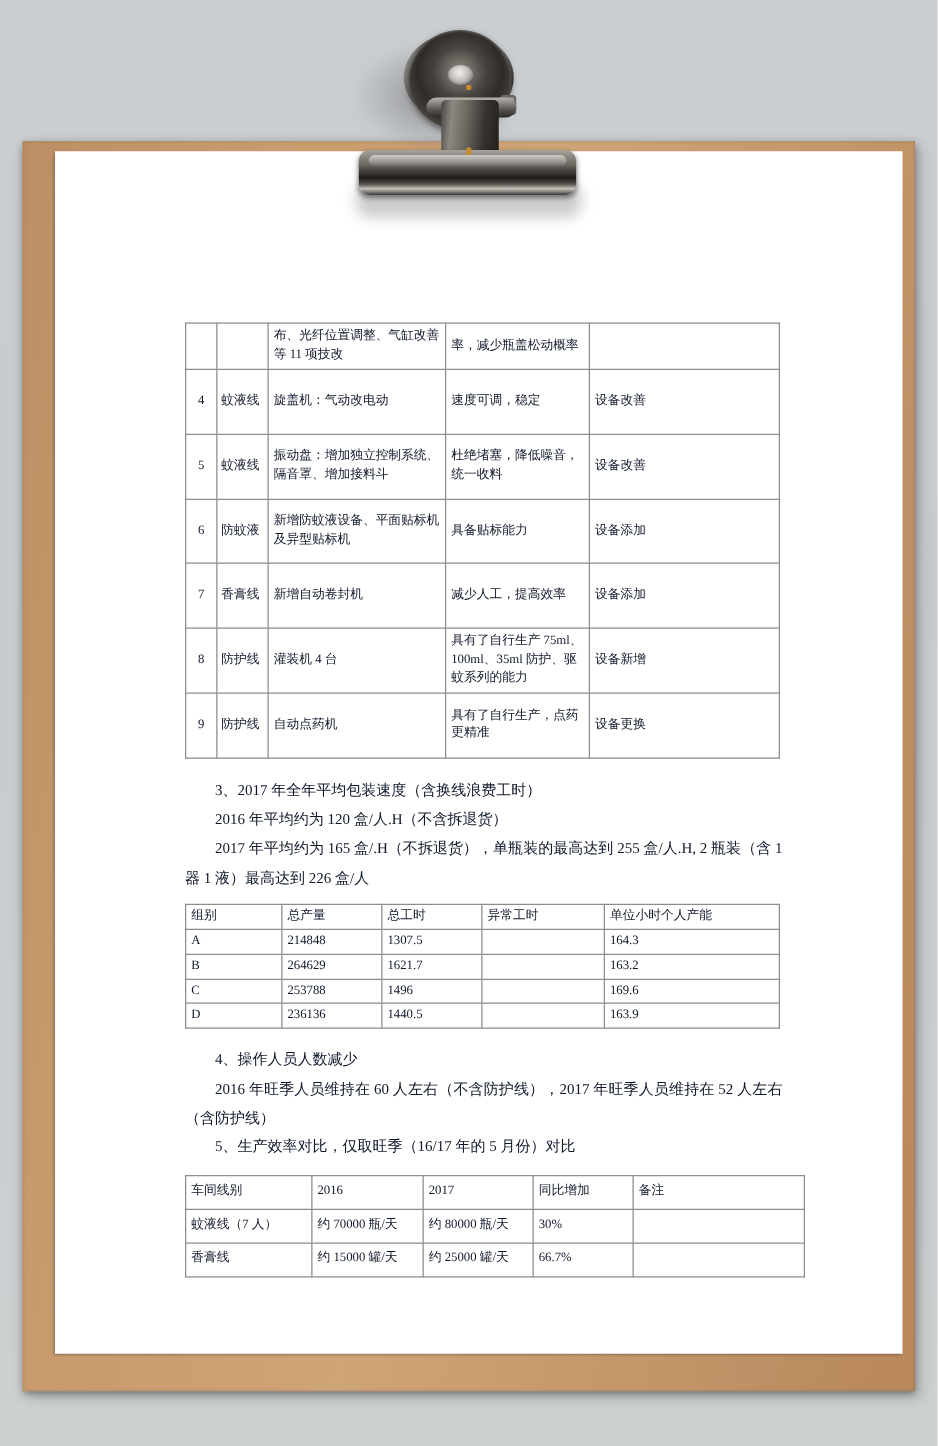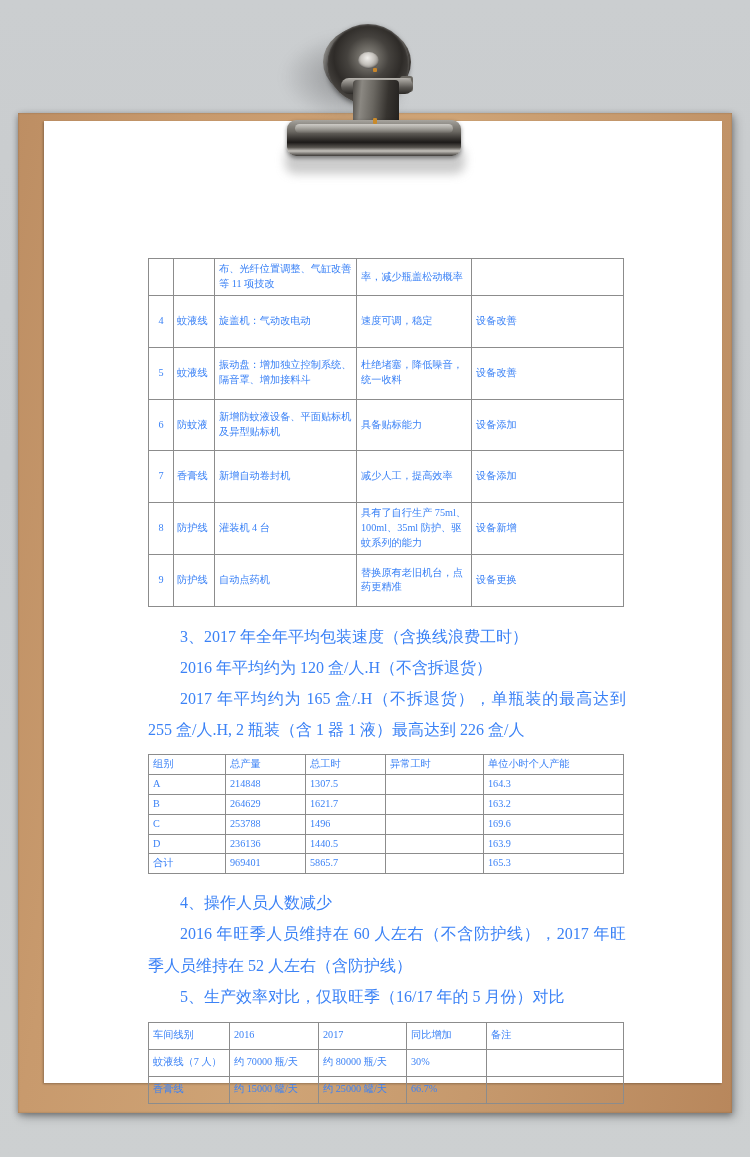--- a/index.html
+++ b/index.html
@@ -101,21 +101,21 @@
   .clip-dot2 {
     position: absolute; left: 94px; top: 44px; width: 4px; height: 4px;
     background: #c9862a; border-radius: 1px;
   }
 
   
   .doc {
     position: absolute;
     left: 0; top: 0; width: 100%; height: 100%;
     padding: 0;
-    color: #3b82f6;
+    color: #0f172a;
   }
   .content {
     position: absolute;
     left: 104px; top: 137px;
     width: 478px;
   }
 
   table.doc-table {
     border-collapse: collapse;
     width: 476px;
@@ -135,29 +135,29 @@
   .t1 td.c-eff  { width: 115px; }
   .t1 td.c-type { width: 152px; }
 
   .t2 td.c-a { width: 77px; }
   .t2 td.c-b { width: 80px; }
   .t2 td.c-c { width: 80px; margin-top: 14px; }
   .t2 td.c-d { width: 98px; }
   .t2 td.c-e { width: 140px; }
   .t2 td { height: 18px; }
 
-  .t3 td.c-a { width: 81px; }
+  .t3 td.c-a { width: 101px; }
   .t3 td.c-b { width: 89px; }
   .t3 td.c-c { width: 88px; }
   .t3 td.c-d { width: 80px; }
   .t3 td.c-e { width: 137px; }
   .t3 td { height: 27px; }
 
   p.para {
-    font-size: 16px;
+    font-size: 12px;
     line-height: 1.95;
     margin: 0;
     text-indent: 2em;
     text-align: justify;
   }
   .gap-a { height: 14px; }
   .gap-b { height: 9px; }
   .gap-c { height: 13px; }
   .gap-d { height: 10px; }
 </style>
@@ -212,21 +212,21 @@
               <td class="c-idx">8</td>
               <td class="c-line">防护线</td>
               <td class="c-item">灌装机 4 台</td>
               <td class="c-eff">具有了自行生产 75ml、100ml、35ml 防护、驱蚊系列的能力</td>
               <td class="c-type">设备新增</td>
             </tr>
             <tr style="height:33px">
               <td class="c-idx">9</td>
               <td class="c-line">防护线</td>
               <td class="c-item">自动点药机</td>
-              <td class="c-eff">替换原有老旧机台，点药更精准</td>
+              <td class="c-eff">具有了自行生产，点药更精准</td>
               <td class="c-type">设备更换</td>
             </tr>
           </tbody>
         </table>
 
         <div class="gap-a"></div>
 
         <p class="para">3、2017 年全年平均包装速度（含换线浪费工时）</p>
         <p class="para">2016 年平均约为 120 盒/人.H（不含拆退货）</p>
         <p class="para">2017 年平均约为 165 盒/.H（不拆退货），单瓶装的最高达到 255 盒/人.H, 2 瓶装（含 1 器 1 液）最高达到 226 盒/人</p>
@@ -262,27 +262,20 @@
               <td class="c-c">1496</td>
               <td class="c-d"></td>
               <td class="c-e">169.6</td>
             </tr>
             <tr>
               <td class="c-a">D</td>
               <td class="c-b">236136</td>
               <td class="c-c">1440.5</td>
               <td class="c-d"></td>
               <td class="c-e">163.9</td>
-            </tr>
-            <tr>
-              <td class="c-a">合计</td>
-              <td class="c-b">969401</td>
-              <td class="c-c">5865.7</td>
-              <td class="c-d"></td>
-              <td class="c-e">165.3</td>
             </tr>
           </tbody>
         </table>
 
         <div class="gap-c"></div>
 
         <p class="para">4、操作人员人数减少</p>
         <p class="para">2016 年旺季人员维持在 60 人左右（不含防护线），2017 年旺季人员维持在 52 人左右（含防护线）</p>
 
         <p class="para">5、生产效率对比，仅取旺季（16/17 年的 5 月份）对比</p>

